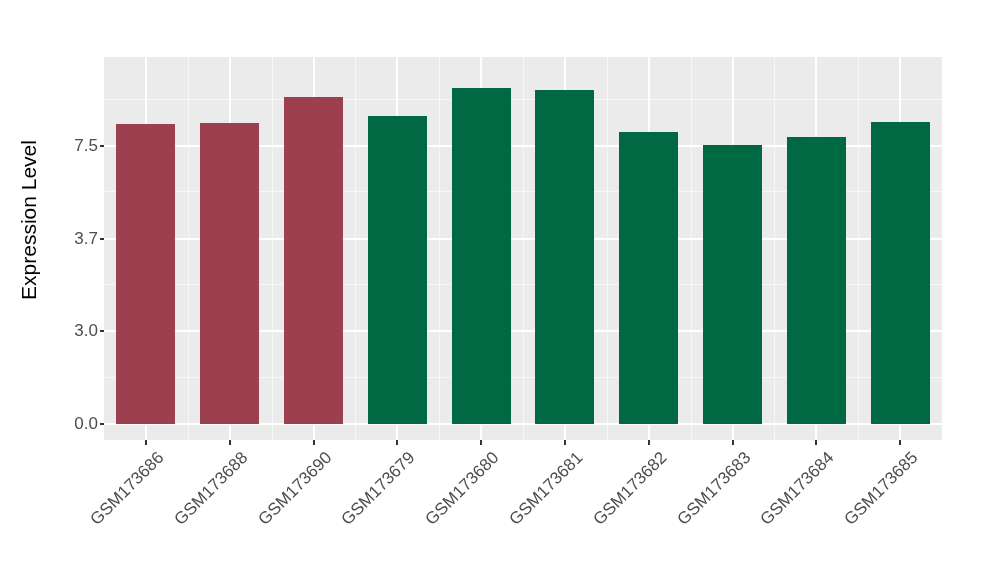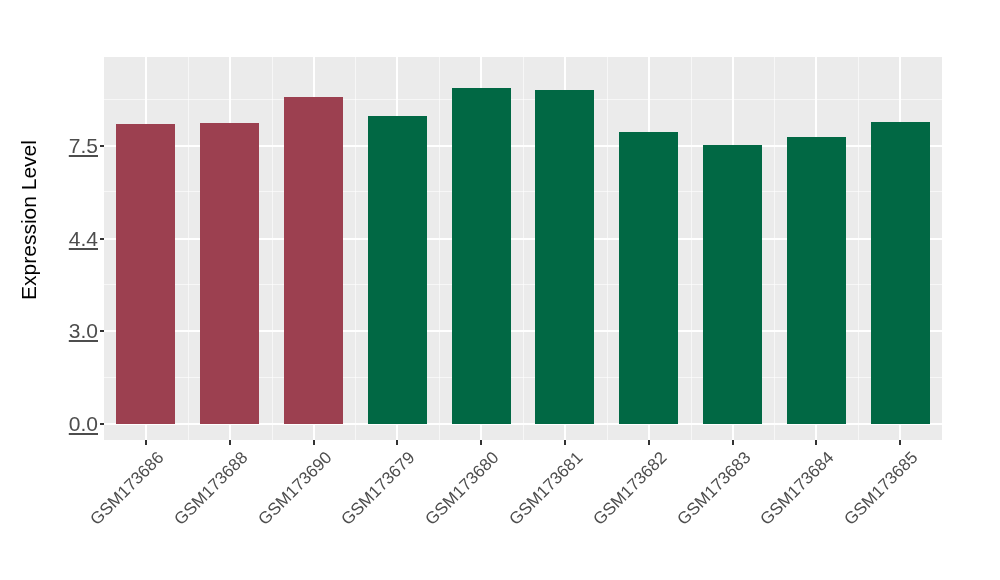--- a/index.html
+++ b/index.html
@@ -43,24 +43,23 @@
   .y-tick {
     position: absolute;
     right: 0px;
     width: 100%;
     height: 0px;
   }
   .y-tick-label {
     position: absolute;
     right: 6px;
     transform: translateY(-50%);
-    font-size: 21px;
+    font-size: 17px;
     color: #4d4d4d;
     white-space: nowrap;
-    text-decoration: underline;
   }
   .y-tick-mark {
     position: absolute;
     right: 0px;
     top: -1px;
     width: 4px;
     height: 2px;
     background: #333333;
   }
   #y-axis {
@@ -138,21 +137,21 @@
   <div id="y-axis">
       <div class="y-tick" style="top: 424px;">
         <div class="y-tick-label">0.0</div>
         <div class="y-tick-mark"></div>
       </div>
       <div class="y-tick" style="top: 331.323px;">
         <div class="y-tick-label">3.0</div>
         <div class="y-tick-mark"></div>
       </div>
       <div class="y-tick" style="top: 238.646px;">
-        <div class="y-tick-label">4.4</div>
+        <div class="y-tick-label">3.7</div>
         <div class="y-tick-mark"></div>
       </div>
       <div class="y-tick" style="top: 145.97px;">
         <div class="y-tick-label">7.5</div>
         <div class="y-tick-mark"></div>
       </div>
     </div>
 
   <div id="panel">
       <div class="grid-h-minor" style="bottom: 62.3384px;"></div>

